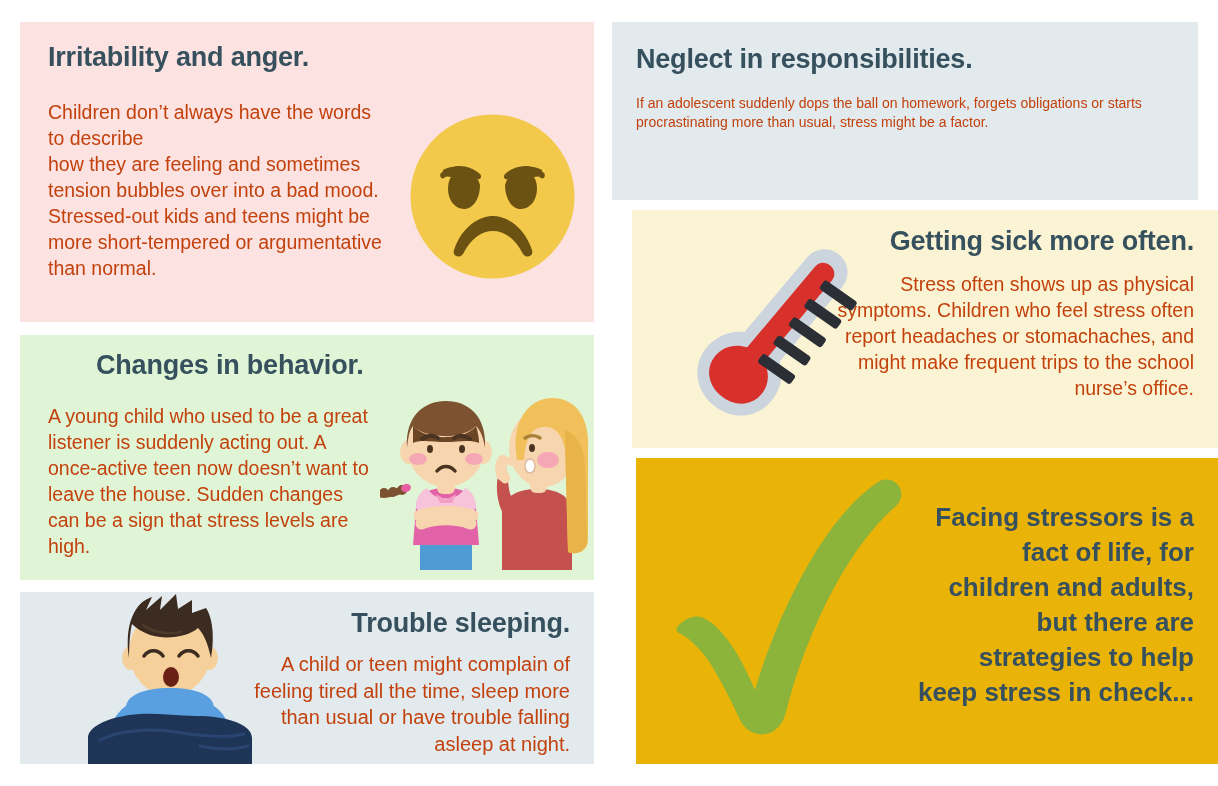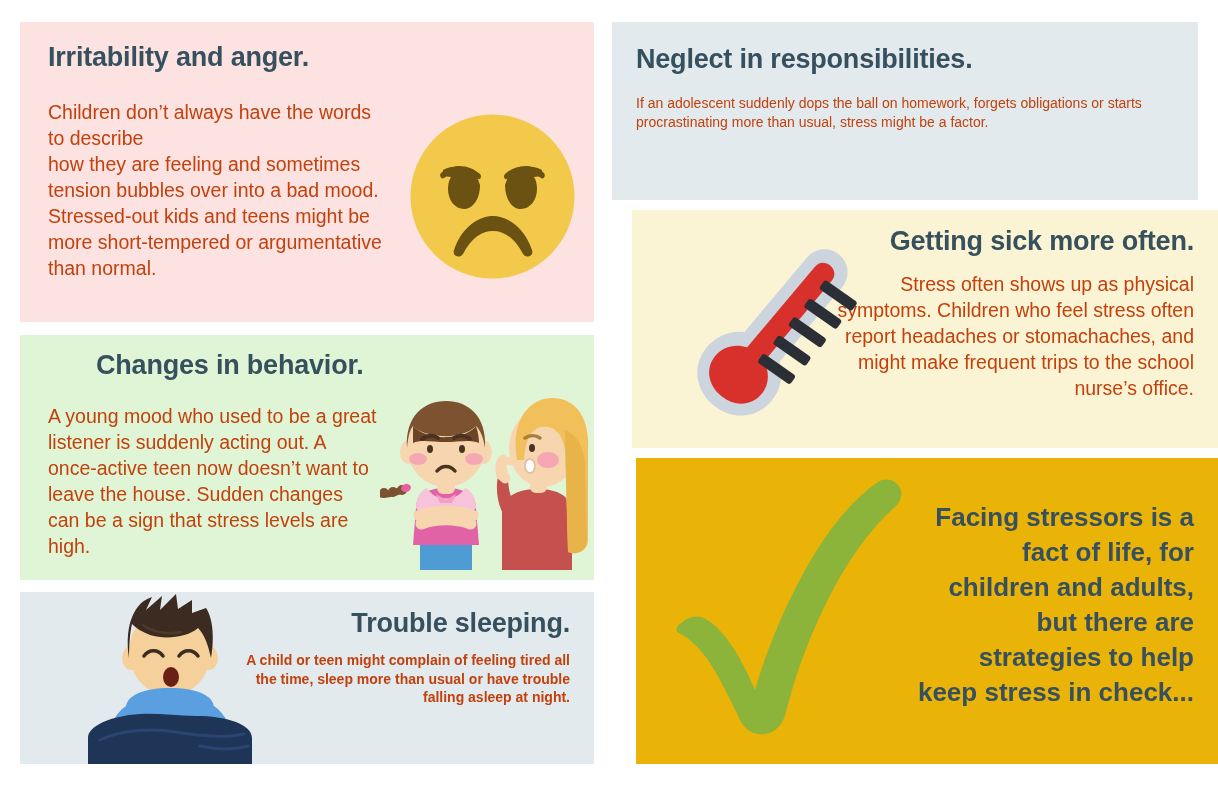--- a/index.html
+++ b/index.html
@@ -78,21 +78,21 @@
   #card-sleeping {
     left: 20px; top: 592px; width: 574px; height: 172px;
     background: #e2eaee;
   }
   #card-sleeping .heading {
     position: absolute; right: 24px; top: 16px;
     font-size: 27px; text-align: right;
   }
   #card-sleeping .body-text {
     position: absolute; right: 24px; top: 59px; width: 345px;
-    font-size: 14px; text-align: right; font-weight: bold;
+    font-size: 20px; text-align: right;
   }
   .sleeping-boy {
     position: absolute; left: 60px; top: -4px;
     width: 190px; height: 180px;
   }
 
   
   #card-neglect {
     left: 612px; top: 22px; width: 586px; height: 178px;
     background: #e2eaee;
@@ -161,21 +161,21 @@
         <path d="M132 56 C 121 50, 108 53, 99 60 L 95 71 C 95 85, 102 95, 111 95 C 120 95, 127 86, 127 75 C 127 70, 126 66, 124 63 L 132 62 Z" fill="#6b5212"></path>
         <path d="M134 59 C 121 48, 105 51, 95 60 C 93 62, 94 66, 97 65 C 107 58, 120 56, 131 64 C 134 66, 136 61, 134 59 Z" fill="#6b5212"></path>
 
         <path d="M44 136 C 52 112, 70 102, 83 102 C 96 102, 114 112, 122 136 C 124 142, 117 145, 113 140 C 105 124, 94 117, 83 117 C 72 117, 61 124, 53 140 C 49 145, 42 142, 44 136 Z" fill="#6b5212"></path>
       </svg>
     </div>
   </section>
 
   <section class="card" id="card-behavior">
     <h2 class="heading">Changes in behavior.</h2>
-    <p class="body-text">A young mood who used to be a great listener is suddenly acting out. A once-active teen now doesn’t want to leave the house. Sudden changes can be a sign that stress levels are high.</p>
+    <p class="body-text">A young child who used to be a great listener is suddenly acting out. A once-active teen now doesn’t want to leave the house. Sudden changes can be a sign that stress levels are high.</p>
 
     <div class="kids-illustration">
       <svg viewBox="0 0 215 180" width="215" height="180" aria-hidden="true">
 
         <rect x="40" y="150" width="52" height="30" fill="#4f9cd4"></rect>
 
         <path d="M36 118 C 36 106, 46 98, 66 98 C 86 98, 96 106, 96 118 L 99 155 L 33 155 Z" fill="#e262a8"></path>
 
         <path d="M47 98 C 55 112, 77 112, 85 98 C 92 101, 96 108, 96 118 L 92 123 L 40 123 L 36 118 C 36 108, 40 101, 47 98 Z" fill="#f6c3da"></path>
 

